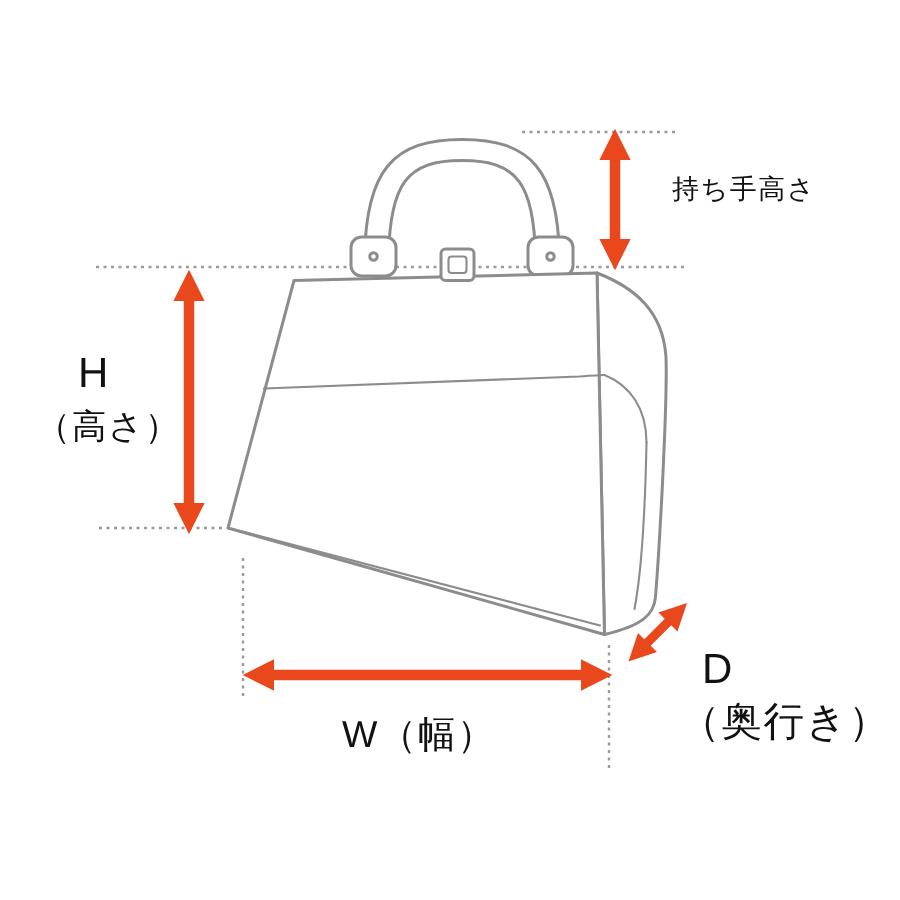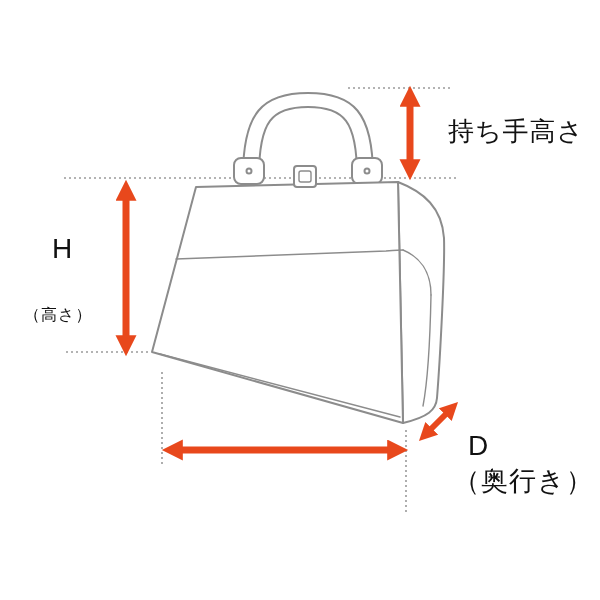--- a/index.html
+++ b/index.html
@@ -72,22 +72,23 @@
     </g>
 
     <g stroke-width="7">
       <line class="arrow" x1="410" y1="104" x2="410" y2="162" marker-start="url(#ah)" marker-end="url(#ah)"></line>
       <line class="arrow" x1="126" y1="198" x2="126" y2="338" marker-start="url(#ah)" marker-end="url(#ah)"></line>
       <line class="arrow" x1="180" y1="450" x2="390" y2="450" marker-start="url(#ah)" marker-end="url(#ah)"></line>
       <line class="arrow" x1="430" y1="430" x2="447" y2="413" stroke-width="6" marker-start="url(#ah)" marker-end="url(#ah)"></line>
     </g>
   </svg>
 
-  <div class="label" style="left:448px;top:117px;font-size:26px;">持ち手高さ</div>
+  <div class="label" style="left:448px;top:117px;font-size:18px;">持ち手高さ</div>
 
   <div class="label" style="left:52px;top:234px;font-size:28px;">H</div>
-  <div class="label" style="left:24px;top:272px;font-size:16px;margin-top:34px;">（高さ）</div>
+  <div class="label" style="left:24px;top:272px;font-size:23px;">（高さ）</div>
 
+  <div class="label" style="left:228px;top:477px;font-size:25px;">W（幅）</div>
 
   <div class="label" style="left:468px;top:431px;font-size:28px;">D</div>
   <div class="label" style="left:453px;top:467px;font-size:27px;">（奥行き）</div>
 
 </div>
 
 </body></html>

